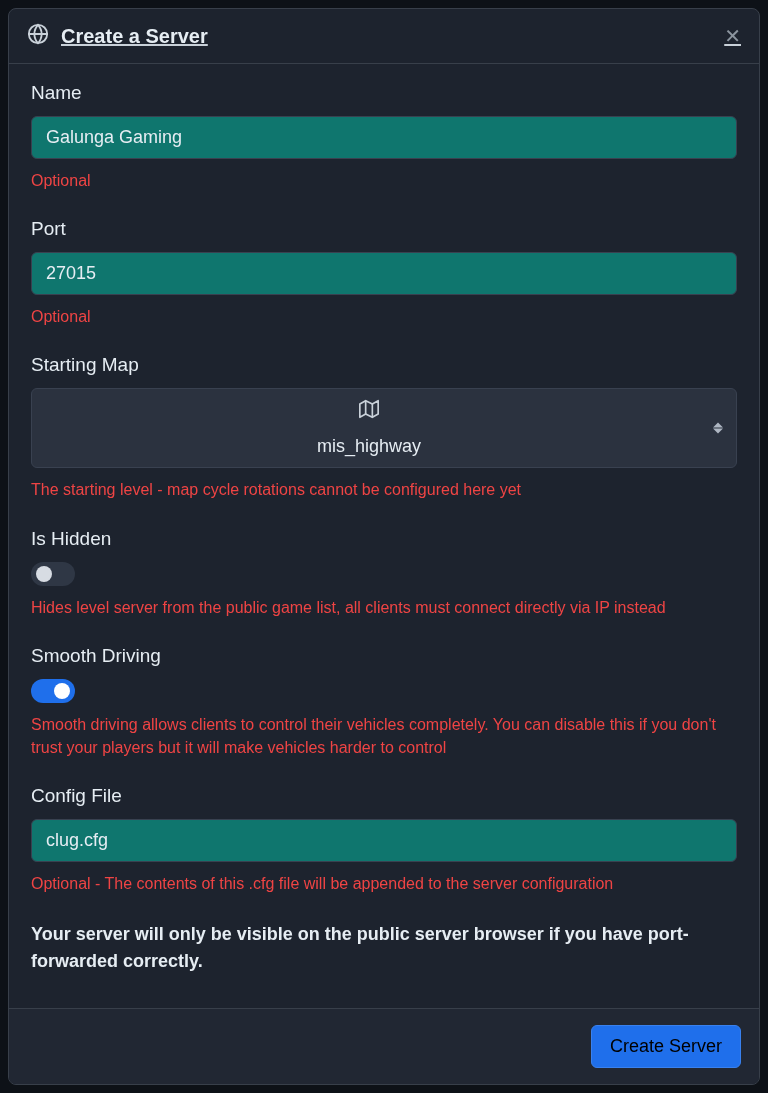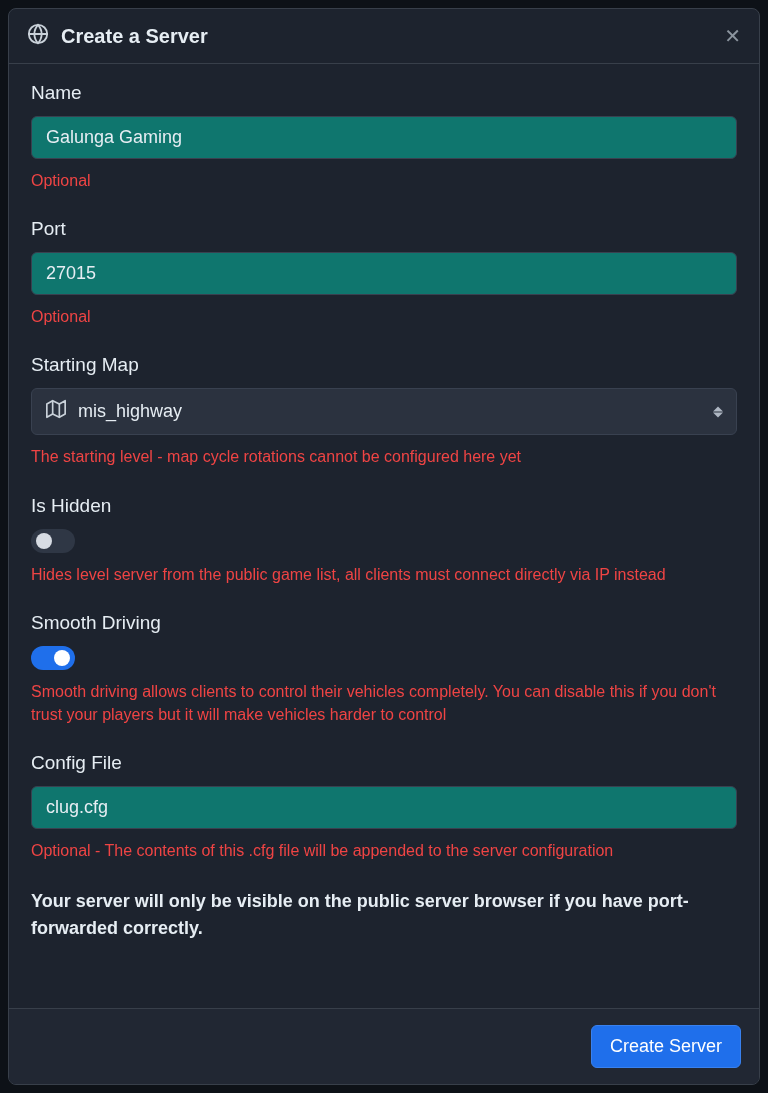--- a/index.html
+++ b/index.html
@@ -23,20 +23,21 @@
     display: flex;
     flex-direction: column;
     height: 100%;
   }
   .modal-header {
     display: flex;
     align-items: center;
     padding: 14px 18px;
     border-bottom: 1px solid #383f4a;
     gap: 12px;
+    text-decoration: underline;
   }
   .modal-header .title {
     color: #e6edf3;
     font-size: 20px;
     font-weight: 600;
     flex: 1;
   }
   .modal-header .close {
     color: #8b949e;
     font-size: 20px;
@@ -91,20 +92,21 @@
     background: #2b323f;
     border: 1px solid #394150;
     border-radius: 6px;
     padding: 10px 44px 10px 14px;
     color: #e6edf3;
     font-size: 18px;
     display: flex;
     align-items: center;
     gap: 12px;
     cursor: pointer;
+    flex-direction: column;
   }
   .map-icon {
     width: 20px;
     height: 20px;
     flex-shrink: 0;
   }
   .sort-caret {
     position: absolute;
     right: 14px;
     top: 50%;
@@ -155,21 +157,21 @@
   .modal-footer {
     border-top: 1px solid #383f4a;
     padding: 16px 18px;
     display: flex;
     justify-content: flex-end;
     background: #212733;
   }
   .primary-btn {
     background: #1f6feb;
     border: 1px solid #3981ee;
-    color: #ffffff;
+    color: #000000;
     font-size: 18px;
     font-weight: 500;
     padding: 10px 18px;
     border-radius: 6px;
     cursor: pointer;
     font-family: inherit;
   }
 </style>
 </head>
 <body>

